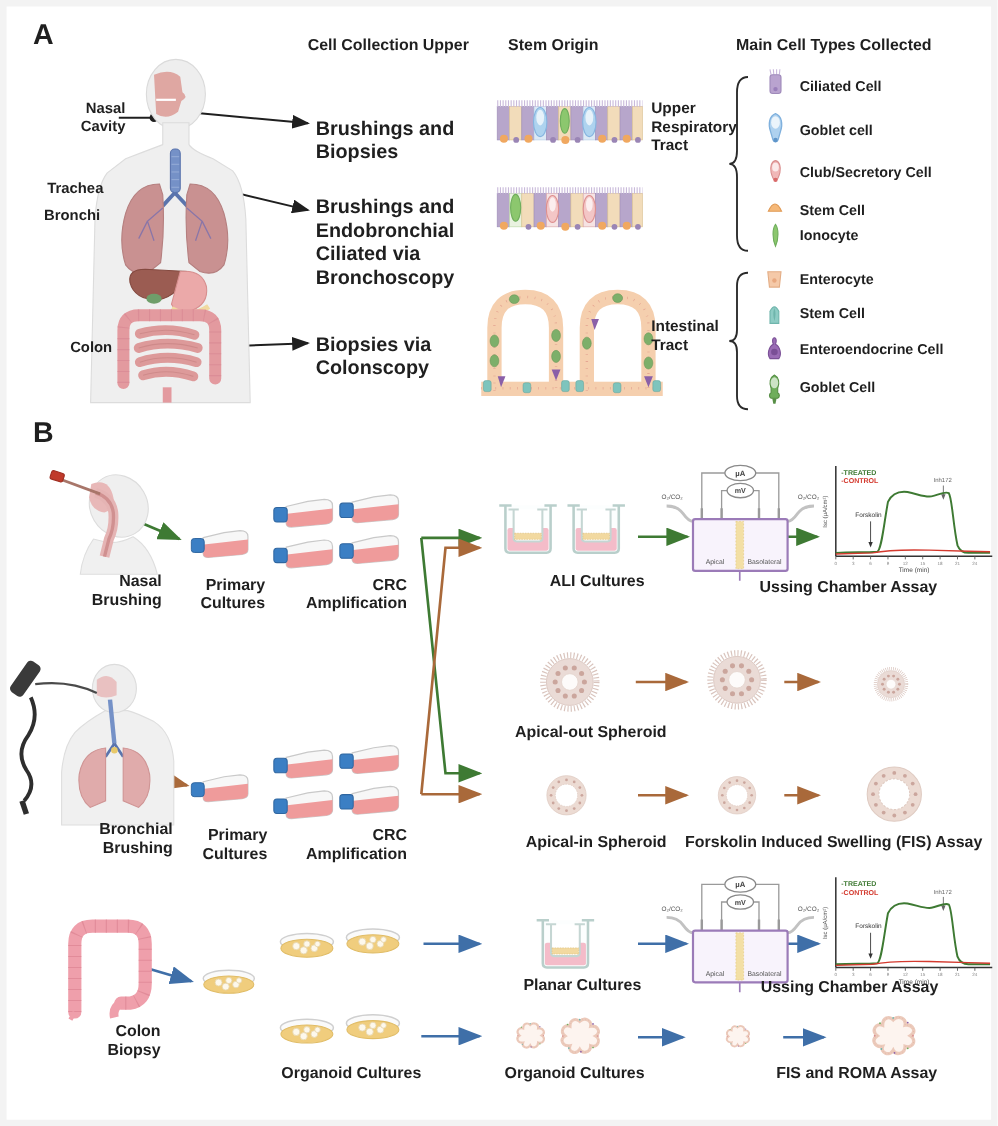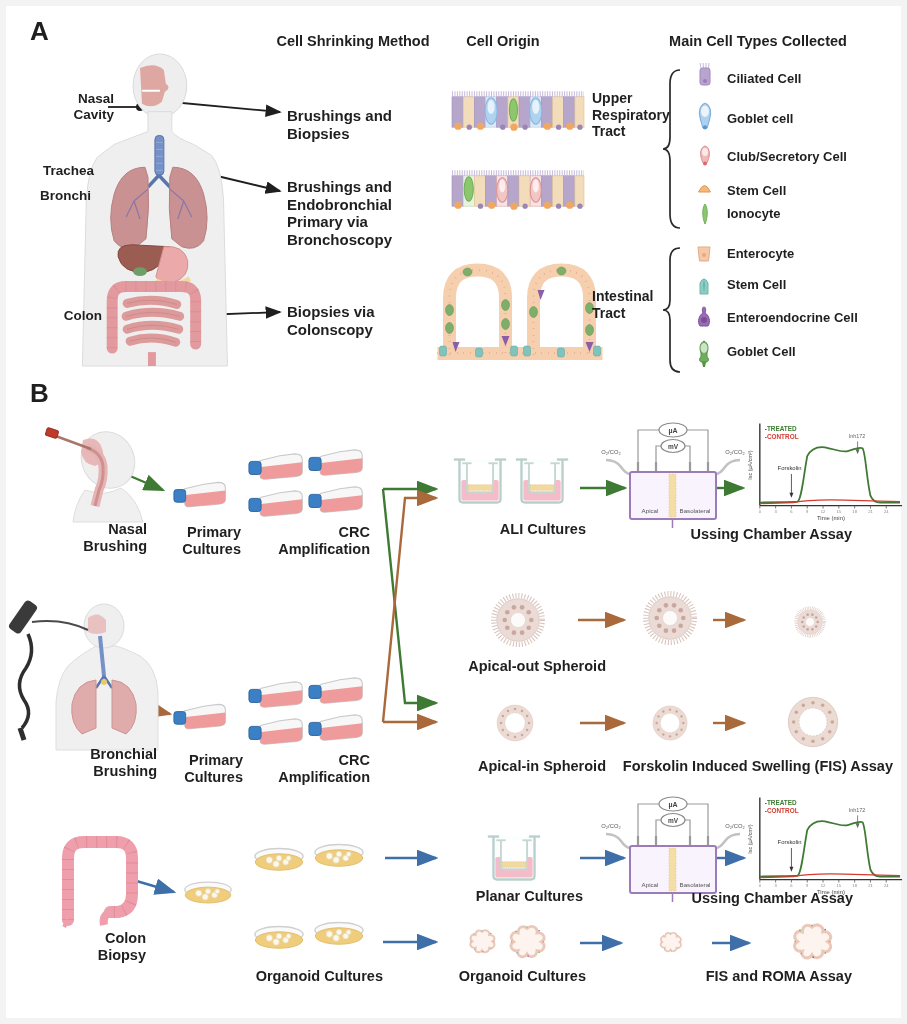--- a/index.html
+++ b/index.html
@@ -3,21 +3,21 @@
 <meta charset="utf-8">
 <style>
   html,body{margin:0;padding:0;background:#ffffff;}
   #fig{position:relative;width:907px;height:1024px;background:#ffffff;
        font-family:"Liberation Sans",sans-serif;color:#1f1f1f;overflow:hidden;
        box-shadow:inset 0 0 0 6px #f3f3f3;}
   .lbl{position:absolute;font-weight:bold;line-height:1.18;}
   .panel-letter{font-size:26px;}
   .hdr{font-size:14.5px;text-align:center;}
   .anat{font-size:13.5px;text-align:right;}
-  .meth{font-size:15px;}
+  .meth{font-size:18px;}
   .tract{font-size:14px;text-align:left;}
   .cellname{font-size:13px;}
   .bcap{font-size:14.5px;text-align:right;}
   svg{position:absolute;overflow:visible;}
   .abs{position:absolute;}
 </style>
 </head>
 <body>
 
 <div id="fig">
@@ -231,22 +231,22 @@
     <line x1="385" y1="858" x2="436" y2="858" marker-end="url(#m-blue)"></line>
     <line x1="383" y1="942" x2="436" y2="942" marker-end="url(#m-blue)"></line>
     <line x1="580" y1="858" x2="624" y2="858" marker-end="url(#m-blue)"></line>
     <line x1="714" y1="858" x2="744" y2="858" marker-end="url(#m-blue)"></line>
     <line x1="580" y1="943" x2="621" y2="943" marker-end="url(#m-blue)"></line>
     <line x1="712" y1="943" x2="749" y2="943" marker-end="url(#m-blue)"></line>
   </g>
 </svg>
 
 <div class="lbl panel-letter" style="left:30px;top:16px">A</div>
-<div class="lbl hdr" style="left:263px;top:33px;width:180px">Cell Shrinking Method</div>
-<div class="lbl hdr" style="left:453px;top:33px;width:100px">Cell Origin</div>
+<div class="lbl hdr" style="left:263px;top:33px;width:180px">Cell Collection Upper</div>
+<div class="lbl hdr" style="left:453px;top:33px;width:100px">Stem Origin</div>
 <div class="lbl hdr" style="left:653px;top:33px;width:210px">Main Cell Types Collected</div>
 
 <svg style="left:52px;top:50px" width="180" height="318" viewBox="0 0 180 320">
   <ellipse cx="108" cy="36" rx="27" ry="32" fill="#eeeeee" stroke="#dadada"></ellipse>
   <path d="M96,62 L96,82 Q80,88 62,95 L45,108 Q36,120 34,150 L30,318 L176,318 L172,150 Q170,118 160,106 L142,95 Q124,88 120,82 L120,62 Z" fill="#efefef" stroke="#dcdcdc"></path>
   <path d="M88,18 Q103,12 112,20 L114,34 Q120,38 113,42 L110,52 Q100,60 90,54 Z" fill="#dc9a94" opacity="0.85"></path>
   <line x1="90" y1="41" x2="108" y2="41" stroke="#ffffff" stroke-width="2"></line>
   <rect x="103" y="86" width="9" height="40" rx="4" fill="#7591c7" stroke="#5a74ad"></rect>
   <g stroke="#93aad6" stroke-width="1">
         <line x1="104" y1="93" x2="111" y2="93"></line>
@@ -282,21 +282,21 @@
   </g>
   <path d="M100,304 L100,318" stroke="#e39a9f" stroke-width="8"></path>
 </svg>
 
 <div class="lbl anat" style="left:58px;top:91px;width:56px">Nasal Cavity</div>
 <div class="lbl anat" style="left:34px;top:163px;width:60px">Trachea</div>
 <div class="lbl anat" style="left:31px;top:188px;width:60px">Bronchi</div>
 <div class="lbl anat" style="left:57px;top:308px;width:45px">Colon</div>
 
 <div class="lbl meth" style="left:287px;top:107px;width:145px">Brushings and Biopsies</div>
-<div class="lbl meth" style="left:287px;top:178px;width:152px">Brushings and Endobronchial Primary via Bronchoscopy</div>
+<div class="lbl meth" style="left:287px;top:178px;width:152px">Brushings and Endobronchial Ciliated via Bronchoscopy</div>
 <div class="lbl meth" style="left:287px;top:303px;width:160px">Biopsies via Colonscopy</div>
 
 <svg style="left:452px;top:90px" width="132" height="48" viewBox="0 0 130 46">
   <g stroke-width="0.6">
     <rect x="0" y="6" width="11" height="30" fill="#b7a6cb" stroke="#9f8fba"></rect>
     <rect x="11" y="6" width="11" height="30" fill="#f2dcba" stroke="#dcc394"></rect>
     <rect x="22" y="6" width="11" height="30" fill="#b7a6cb" stroke="#9f8fba"></rect>
     <rect x="33" y="6" width="11" height="30" fill="#dce9f5" stroke="#b8d0e8"></rect>
     <rect x="44" y="6" width="11" height="30" fill="#b7a6cb" stroke="#9f8fba"></rect>
     <rect x="55" y="6" width="11" height="30" fill="#f2dcba" stroke="#dcc394"></rect>

